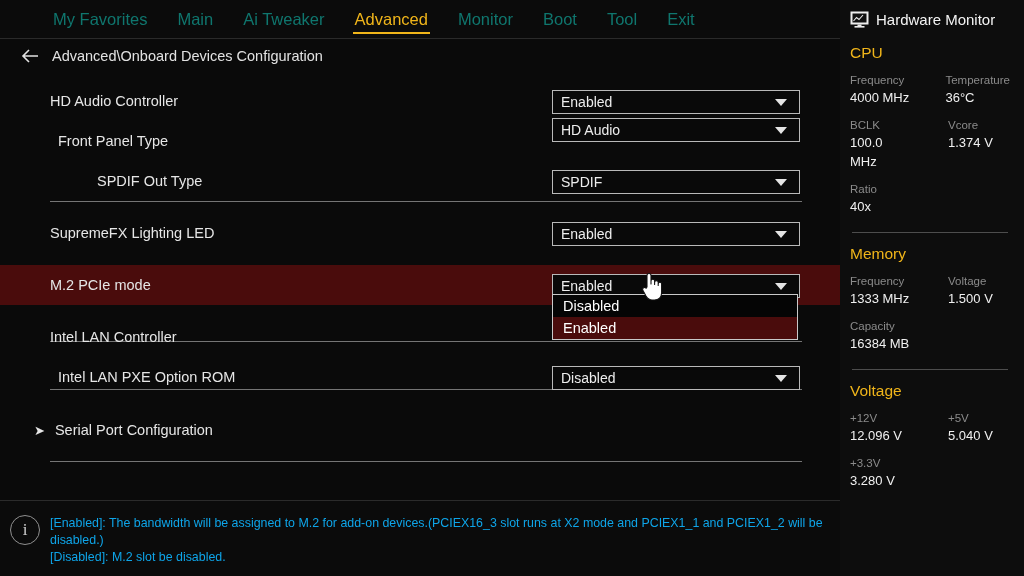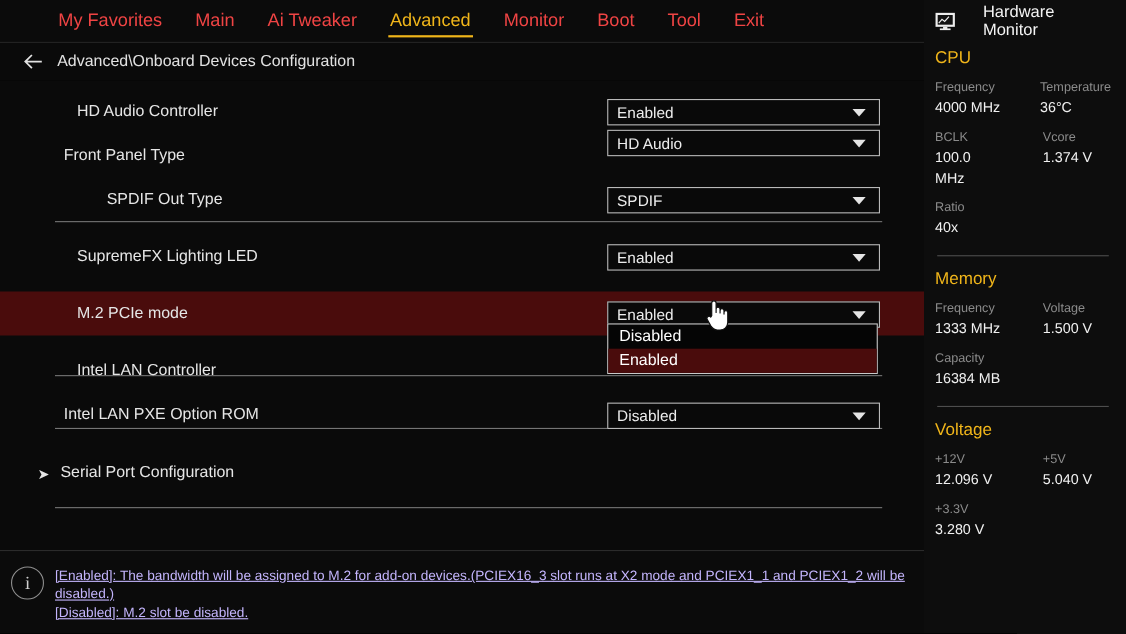--- a/index.html
+++ b/index.html
@@ -12,21 +12,21 @@
   #app { position: relative; width: 1024px; height: 576px; background: #000; }
 
   
   .navbar {
     position: absolute; left: 0; top: 0; width: 840px; height: 38px;
     background: #0b0b0b;
     display: flex; align-items: center; gap: 0px;
     padding-left: 38px;
   }
   .nav-item {
-    color: #ef4444; font-size: 16.5px; padding: 0 15px;
+    color: #0f766e; font-size: 16.5px; padding: 0 15px;
     height: 32px; line-height: 32px; white-space: nowrap;
     position: relative; cursor: pointer;
   }
   .nav-item.active { color: #f0b51a; }
   .nav-item.active::after {
     content: ""; position: absolute; left: 13px; right: 13px; bottom: 1px;
     height: 2px; background: #f0b51a;
   }
   .nav-sep {
     position: absolute; left: 0; top: 38px; width: 840px; height: 1px;
@@ -48,21 +48,21 @@
     background: #0a0a0a;
   }
   .row {
     position: absolute; left: 0; width: 840px; height: 40px;
     display: flex; align-items: center;
   }
   .row.highlight { background: #4a0c0c; }
   .row-label {
     color: #e6e6e6; font-size: 14.5px; white-space: nowrap;
   }
-  .row-label.indent1 { padding-left: 70px; }
+  .row-label.indent1 { padding-left: 50px; }
   .row-label.indent2 { padding-left: 58px; }
 
   .sep {
     position: absolute; left: 50px; width: 752px; height: 1px;
     background: #9a9a9a; opacity: .75;
   }
 
   
   .select {
     position: absolute; width: 248px; height: 24px;
@@ -98,28 +98,28 @@
     position: absolute; left: 0; top: 500px; width: 840px; height: 76px;
     background: #0b0b0b; border-top: 1px solid #2b2b2b;
     display: flex; padding: 12px 14px 0 10px; gap: 10px;
   }
   .info-icon {
     width: 30px; height: 30px; border: 1.5px solid #8f8f8f; border-radius: 50%;
     color: #cfcfcf; font-size: 17px; font-family: "Liberation Serif", serif;
     display: flex; align-items: center; justify-content: center; flex: none;
     margin-top: 2px;
   }
-  .help-text { color: #c4b5fd; font-size: 12.4px; line-height: 17px; padding-top: 2px; text-decoration: underline; }
+  .help-text { color: #0ea5e9; font-size: 12.4px; line-height: 17px; padding-top: 2px; }
 
   
   .sidebar {
     position: absolute; left: 840px; top: 0; width: 184px; height: 576px;
     background: #0d0d0d; padding: 6px 14px 0 10px;
   }
-  .hm-head { display: flex; align-items: center; gap: 25px; height: 26px; }
+  .hm-head { display: flex; align-items: center; gap: 7px; height: 26px; }
   .hm-title { color: #f4f4f4; font-size: 15px; }
   .hw-group-title { color: #f0b51a; font-size: 15.5px; margin-top: 12px; }
   .hw-grid { display: flex; margin-top: 10px; gap: 36px; }
   .hw-cell { width: 50%; }
   .hw-cell.full { width: 100%; }
   .hw-key { color: #8b8b8b; font-size: 11.5px; line-height: 16px; }
   .hw-val { color: #f0f0f0; font-size: 13px; line-height: 19px; }
   .hw-div { height: 1px; background: #4d4d4d; margin: 16px 2px 0 2px; }
 </style>
 </head>

